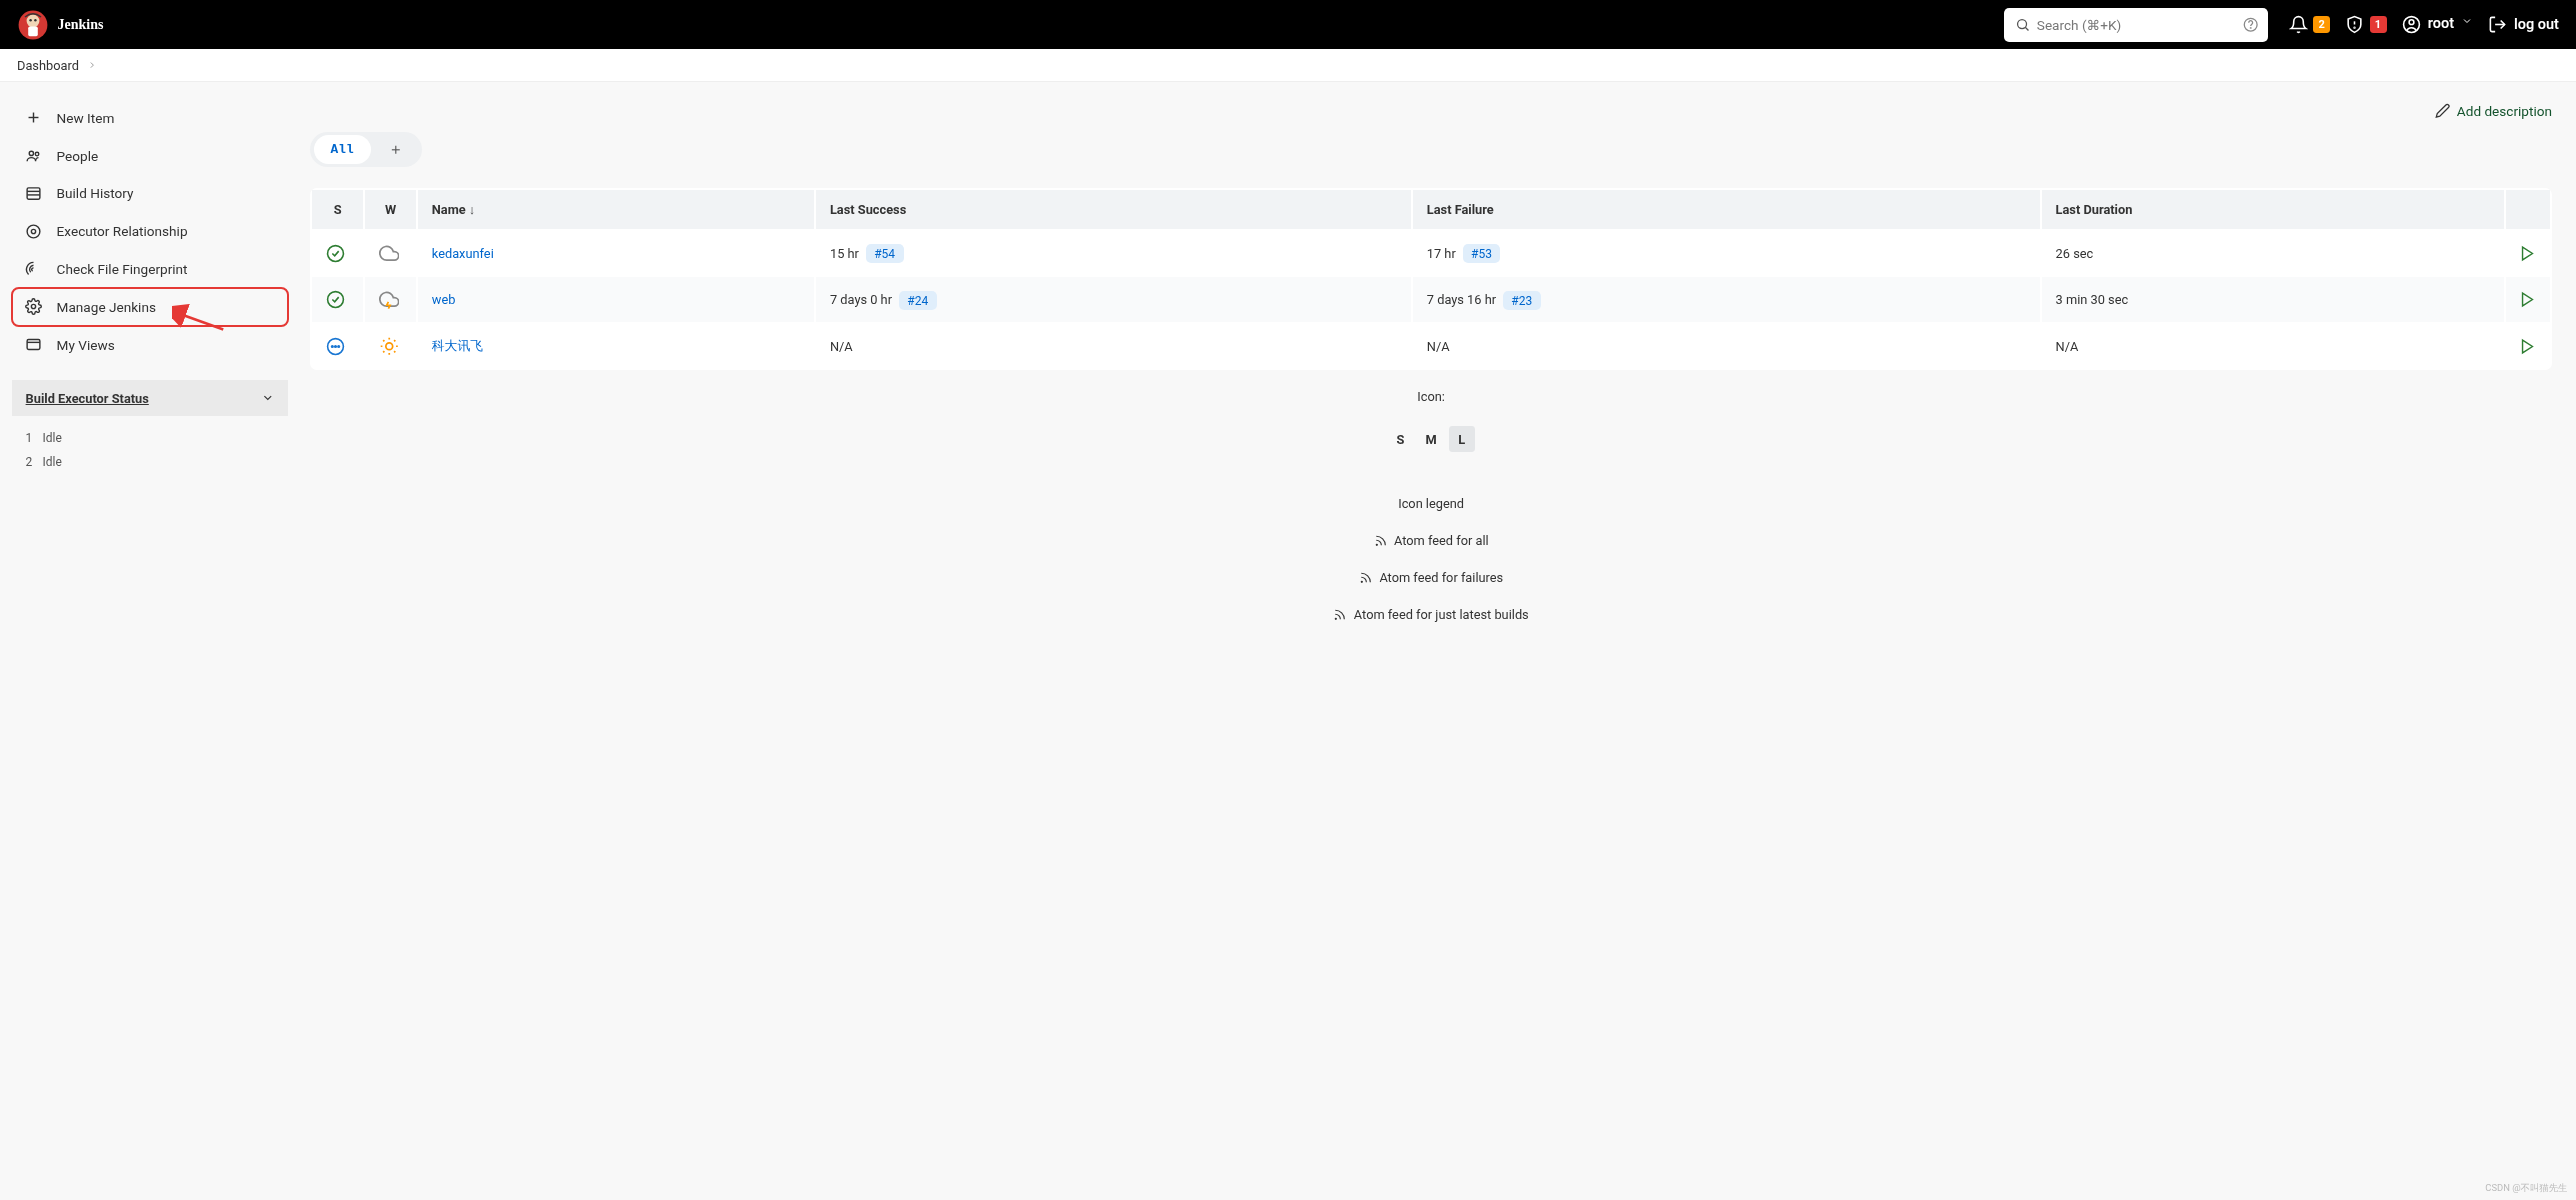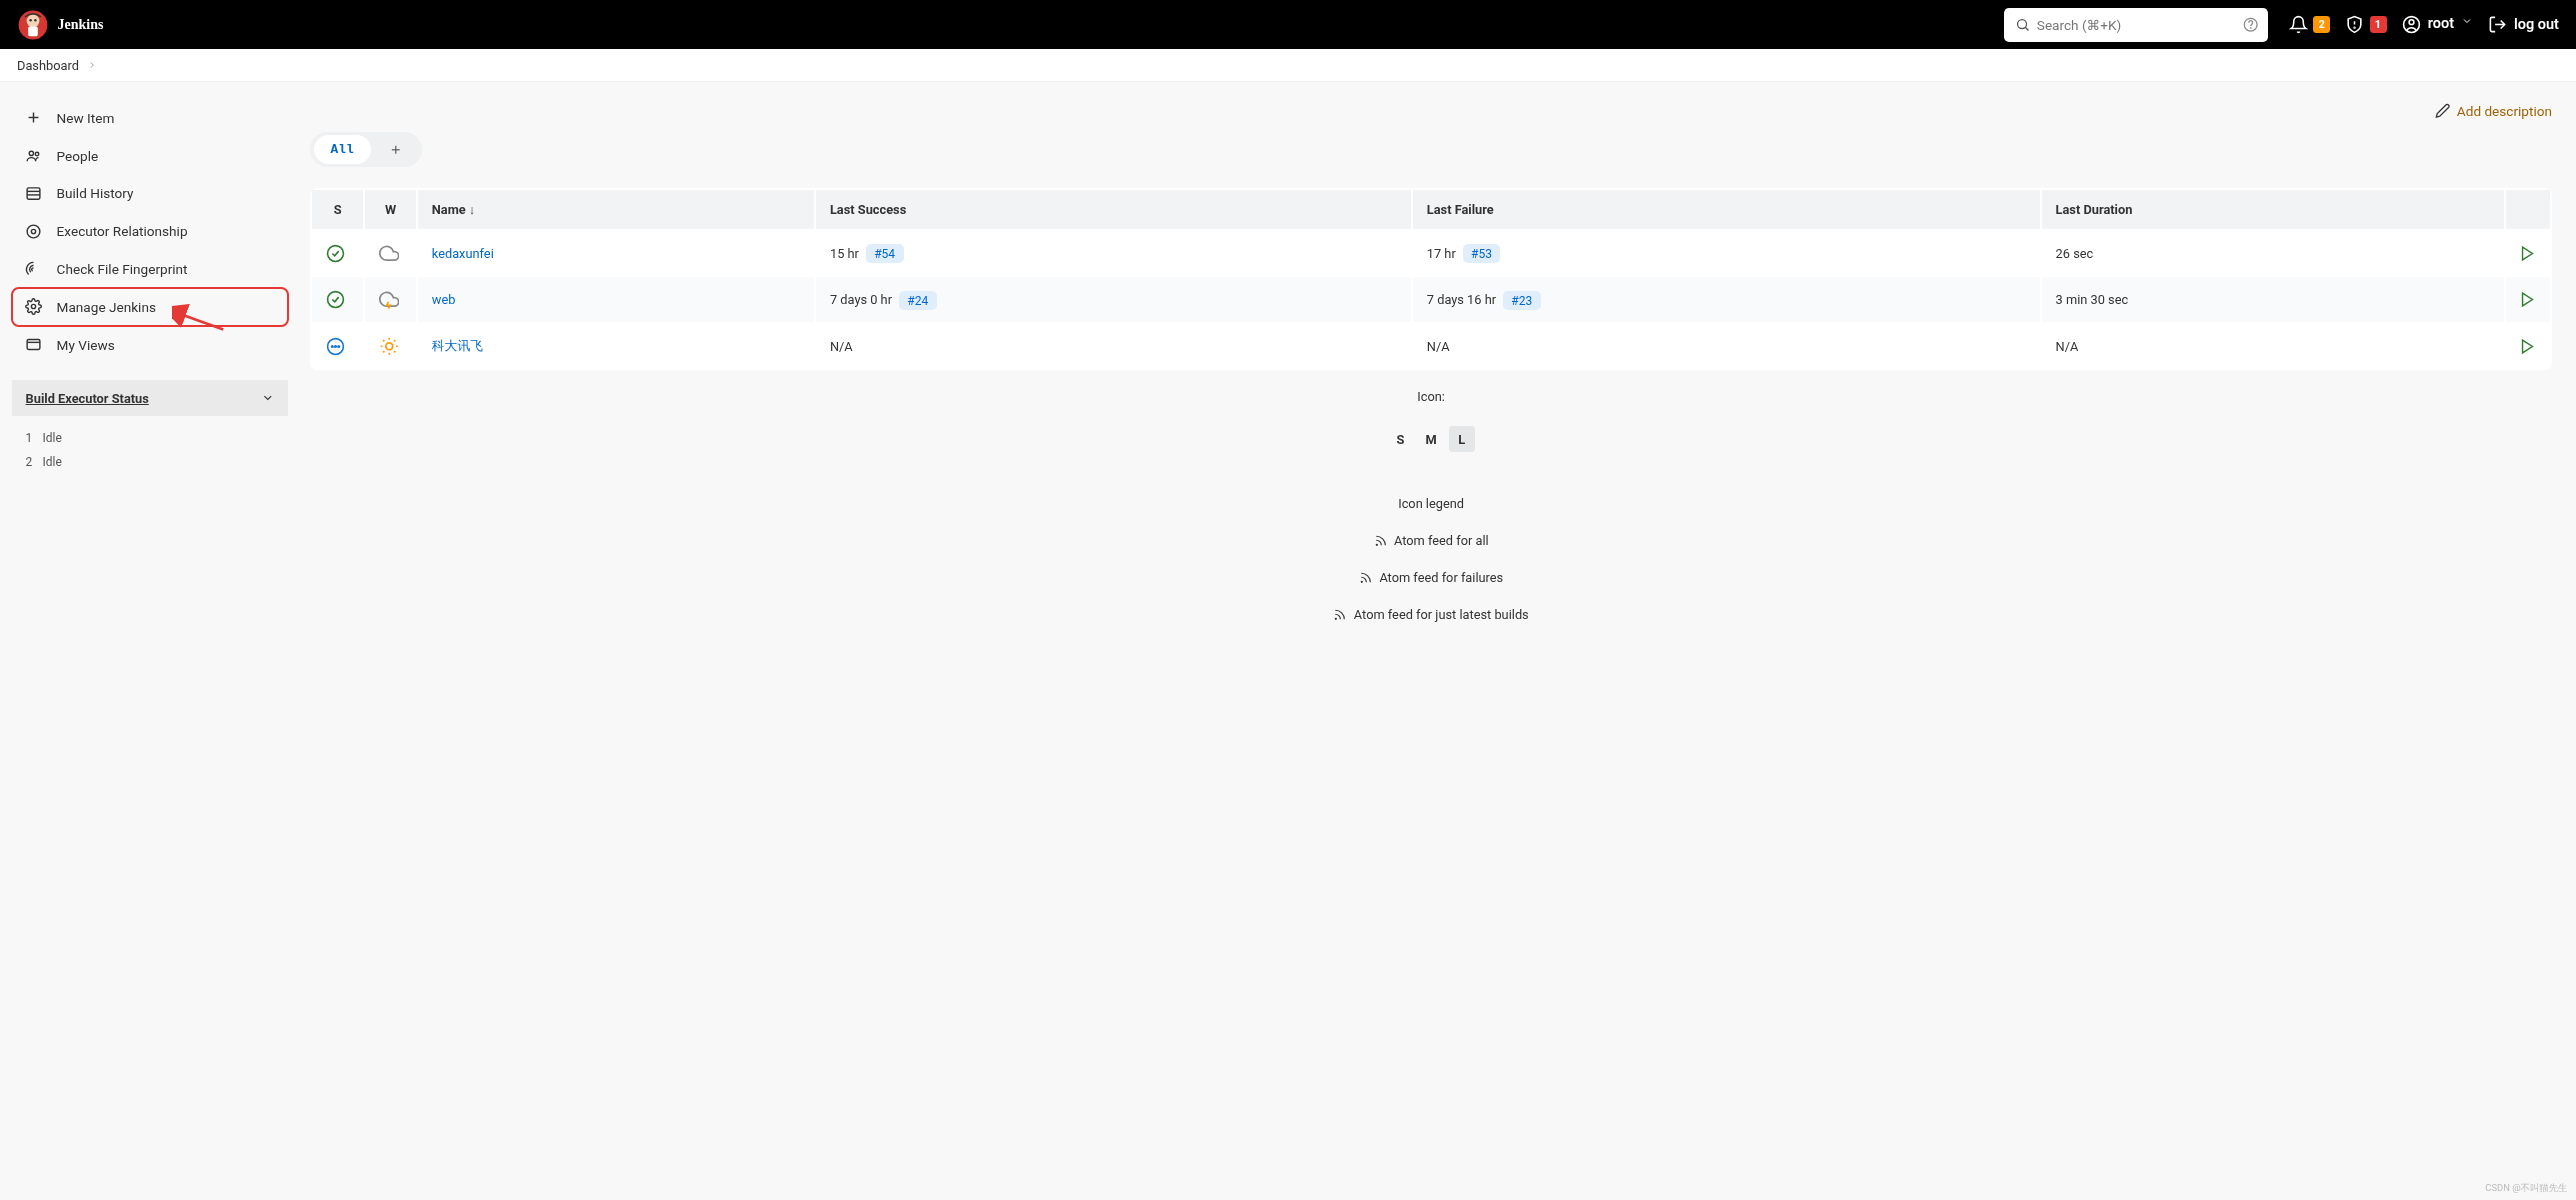--- a/index.html
+++ b/index.html
@@ -23,21 +23,21 @@
 .layout { display:flex; }
 .sidebar { width:300px; padding:17px 12px; }
 .side-item { display:flex; align-items:center; gap:13.6px; padding:9.4px 12px; border-radius:5.1px; cursor:pointer; font-size:13.6px; color:#333; }
 .side-item.highlighted { outline:2.6px solid #e53935; outline-offset:-1.7px; border-radius:6.8px; }
 .side-icon { width:19px; height:19px; display:flex; align-items:center; justify-content:center; }
 .panel { margin-top:17px; }
 .panel-header { background:#eaeaea; padding:10.2px 13.6px; display:flex; align-items:center; justify-content:space-between; font-weight:bold; font-size:12.8px; cursor:pointer; }
 .panel-body { padding:10.2px 13.6px; font-size:12px; color:#555; }
 .exec-row { display:flex; gap:10.2px; padding:5.1px 0; }
 .main { flex:1; padding:20.5px 24px 20.5px 10.2px; }
-.add-desc { display:flex; justify-content:flex-end; align-items:center; gap:6.8px; font-size:13.6px; color:#a16207; cursor:pointer; margin-bottom:13.6px; }
+.add-desc { display:flex; justify-content:flex-end; align-items:center; gap:6.8px; font-size:13.6px; color:#14532d; cursor:pointer; margin-bottom:13.6px; }
 .tabs { display:inline-flex; background:#eef0f2; border-radius:20.5px; padding:3.4px; gap:3.4px; margin-bottom:20.5px; }
 .tab { padding:6.8px 17px; border-radius:17px; font-size:12.8px; cursor:pointer; display:flex; align-items:center; }
 .tab.active { background:#fff; color:#0066cc; font-weight:600;font-family:Liberation Mono, monospace; }
 .tab.add { color:#555; font-size:17px; padding:5.1px 15.4px; }
 .jobs-table { width:100%; background:#fff; border-radius:6.8px; overflow:hidden; }
 .jobs-table thead { background:#f1f3f5; }
 .jobs-table th,.jobs-table td { padding:12px 13.6px; text-align:left; font-size:12.8px; }
 .jobs-table th { font-weight:bold; color:#333; }
 .jobs-table tbody tr { border-top:0.9px solid #f0f0f0; }
 .jobs-table tbody tr:nth-child(even) { background:#f9fafb; }

